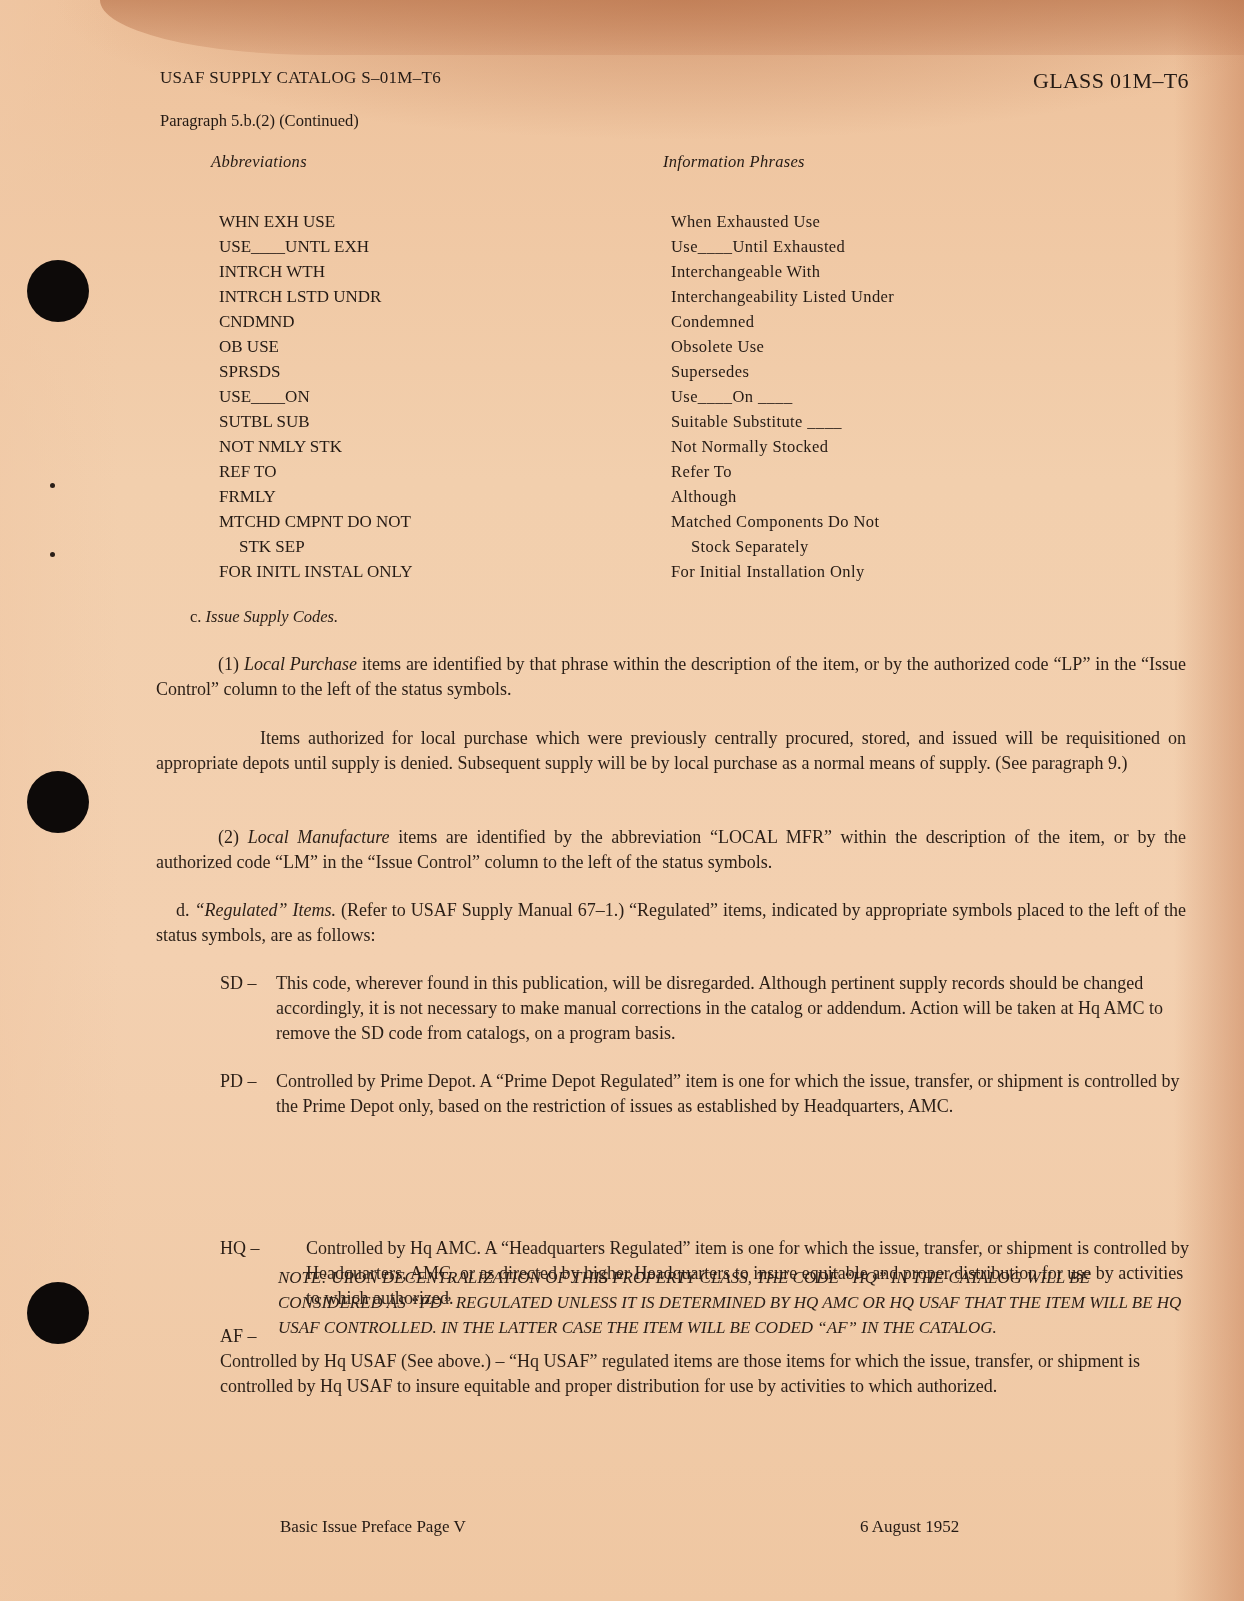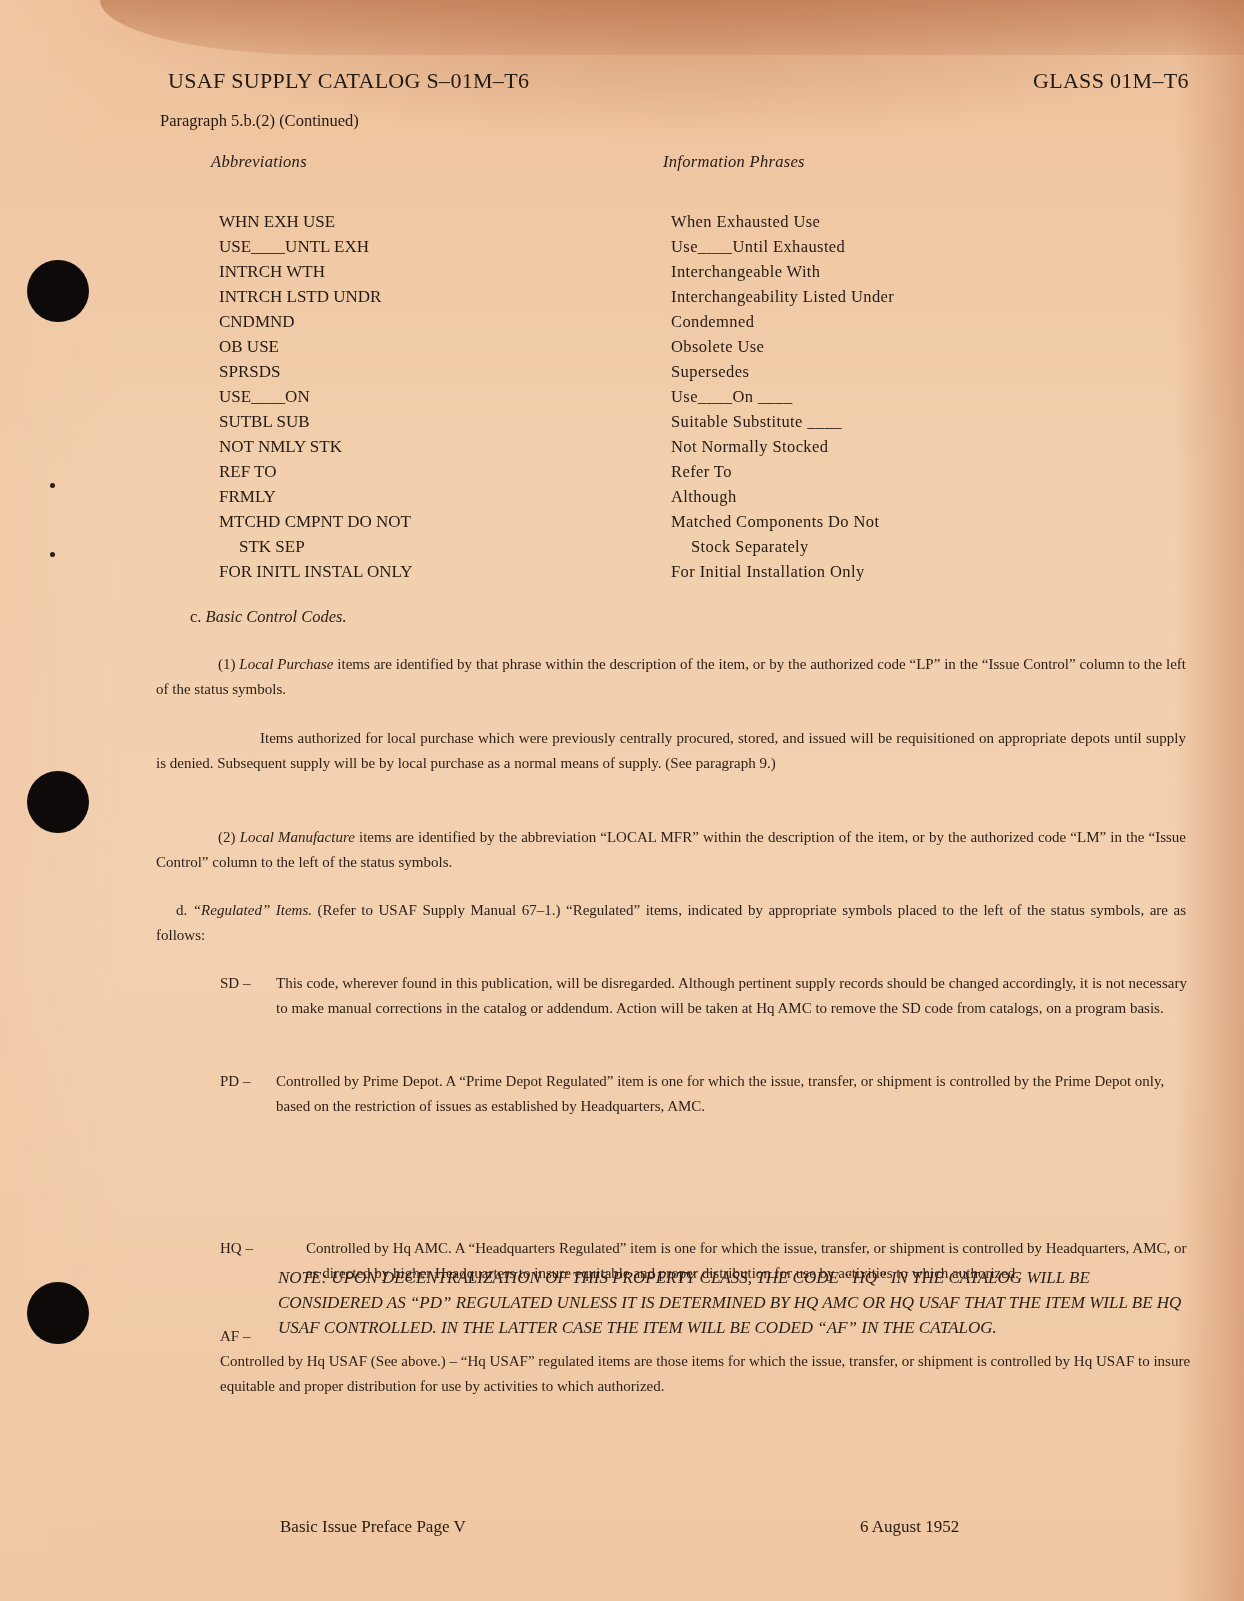--- a/index.html
+++ b/index.html
@@ -21,30 +21,30 @@
     position: absolute; left: 100px; top: 0; width: 1144px; height: 55px;
     background: linear-gradient(180deg, rgba(185,115,75,0.65), rgba(195,125,85,0.25));
     border-bottom-left-radius: 220px 55px;
   }
   .punch-hole {
     position: absolute; width: 62px; height: 62px; border-radius: 50%;
     background: #0d0a09;
   }
   .speck { position: absolute; width: 5px; height: 5px; border-radius: 50%; background: #2a1f18; }
   .txt { position: absolute; white-space: nowrap; }
-  .header-left { left: 168px; top: 68px; font-size: 22px; letter-spacing: 0.3px; }
+  .header-left { left: 160px; top: 68px; font-size: 17px; letter-spacing: 0.3px; }
   .header-right { left: 1033px; top: 68px; font-size: 22px; letter-spacing: 0.3px; }
   .para-ref { left: 160px; top: 111px; font-size: 16.5px; }
   .col-head { font-style: italic; font-size: 16.5px; top: 152px; letter-spacing: 0.3px; }
   .abbr-list, .phrase-list { position: absolute; top: 201px; margin: 8px; padding: 0; list-style: none; }
   .abbr-list { left: 211px; font-size: 17px; }
   .phrase-list { left: 663px; font-size: 16.5px; letter-spacing: 0.4px; }
   .abbr-list li, .phrase-list li { height: 25px; line-height: 25px; white-space: nowrap; }
   .indent { padding-left: 20px; }
-  .body-text { position: absolute; font-family: "Liberation Sans Narrow", "Liberation Serif", serif; font-size: 15px; line-height: 25px; color: #2a1e16; }
+  .body-text { position: absolute; font-family: "Liberation Sans Narrow", "Liberation Serif", serif; font-size: 18px; line-height: 25px; color: #2a1e16; }
   .body-text p { margin: 0; }
   .it { font-style: italic; }
   .section-c { left: 190px; top: 604px; font-size: 16.5px; }
   .para { left: 156px; width: 1030px; text-align: justify; text-align-last: left; }
   .code-entry { position: absolute; left: 220px; width: 980px; display: flex; }
   .code-label { width: 56px; flex: none; }
   .code-text { flex: 1; }
   .note { position: absolute; left: 278px; width: 905px; font-size: 17px; line-height: 25px; }
   .footer-left { left: 280px; top: 1517px; font-size: 17px; }
   .footer-right { left: 860px; top: 1517px; font-size: 17px; }
@@ -99,21 +99,21 @@
   <li>Not Normally Stocked</li>
   <li>Refer To</li>
   <li>Although</li>
   <li>Matched Components Do Not</li>
   <li class="indent">Stock Separately</li>
   <li>For Initial Installation Only</li>
 </ul>
 
 <div class="body-text section-c">
   <span>c.</span>
-  <span class="it">Basic Control Codes.</span>
+  <span class="it">Issue Supply Codes.</span>
 </div>
 
 <div class="body-text para" style="top:652px; text-indent:62px;">
   <p><span>(1)</span>
   <span class="it">Local Purchase</span><span> items are identified by that phrase within the description of the item, or by the authorized code “LP” in the “Issue Control” column to the left of the status symbols.</span></p>
 </div>
 
 <div class="body-text para" style="top:726px; text-indent:104px;">
   <p>Items authorized for local purchase which were previously centrally procured, stored, and issued will be requisitioned on appropriate depots until supply is denied. Subsequent supply will be by local purchase as a normal means of supply. (See paragraph 9.)</p>
 </div>

